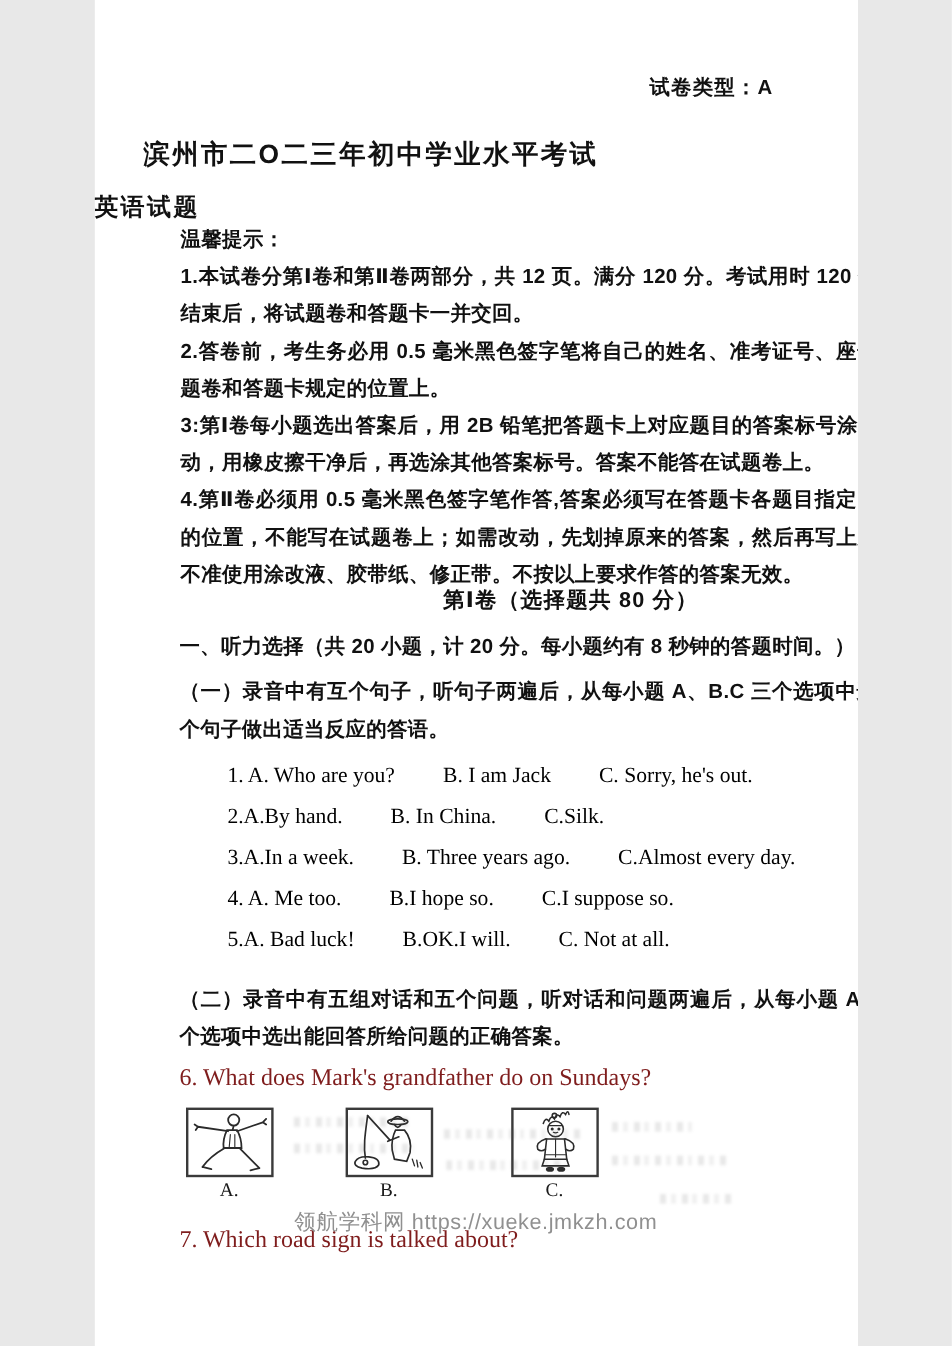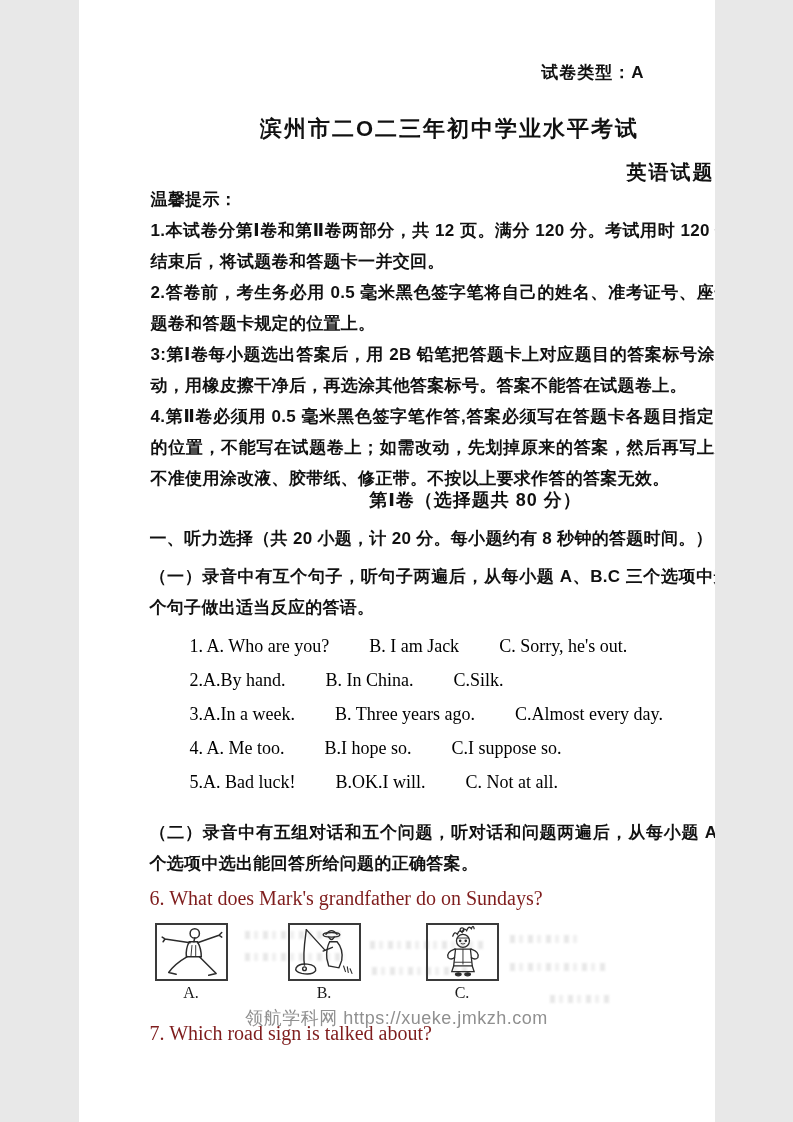--- a/index.html
+++ b/index.html
@@ -10,26 +10,26 @@
     background:#ffffff;
     font-family:"Liberation Sans","DejaVu Sans",sans-serif;
     color:#111;
     overflow:hidden;
   }
   .paper-type{
     position:absolute;top:61px;right:70px;
     font-size:17px;font-weight:700;letter-spacing:1px;
   }
   .doc-title{
-    position:absolute;top:99px;left:16px;width:100%;
-    text-align:center;font-size:22px;font-weight:700;letter-spacing:2px;padding-left:37px;
+    position:absolute;top:99px;left:4px;width:100%;
+    text-align:left;font-size:22px;font-weight:700;letter-spacing:2px;padding-left:37px;
   }
   .doc-subtitle{
     position:absolute;top:142px;left:0;width:100%;
-    text-align:right;font-size:20px;font-weight:700;letter-spacing:2px;
+    text-align:left;font-size:20px;font-weight:700;letter-spacing:2px;
   }
   .notice{
     position:absolute;top:184px;left:72px;width:652px;
     font-size:17px;font-weight:700;line-height:31px;
     text-align:justify;letter-spacing:0.3px;
   }
   .notice p{margin:0;}
   .section-block{
     position:absolute;top:488px;left:71px;width:652px;
   }

